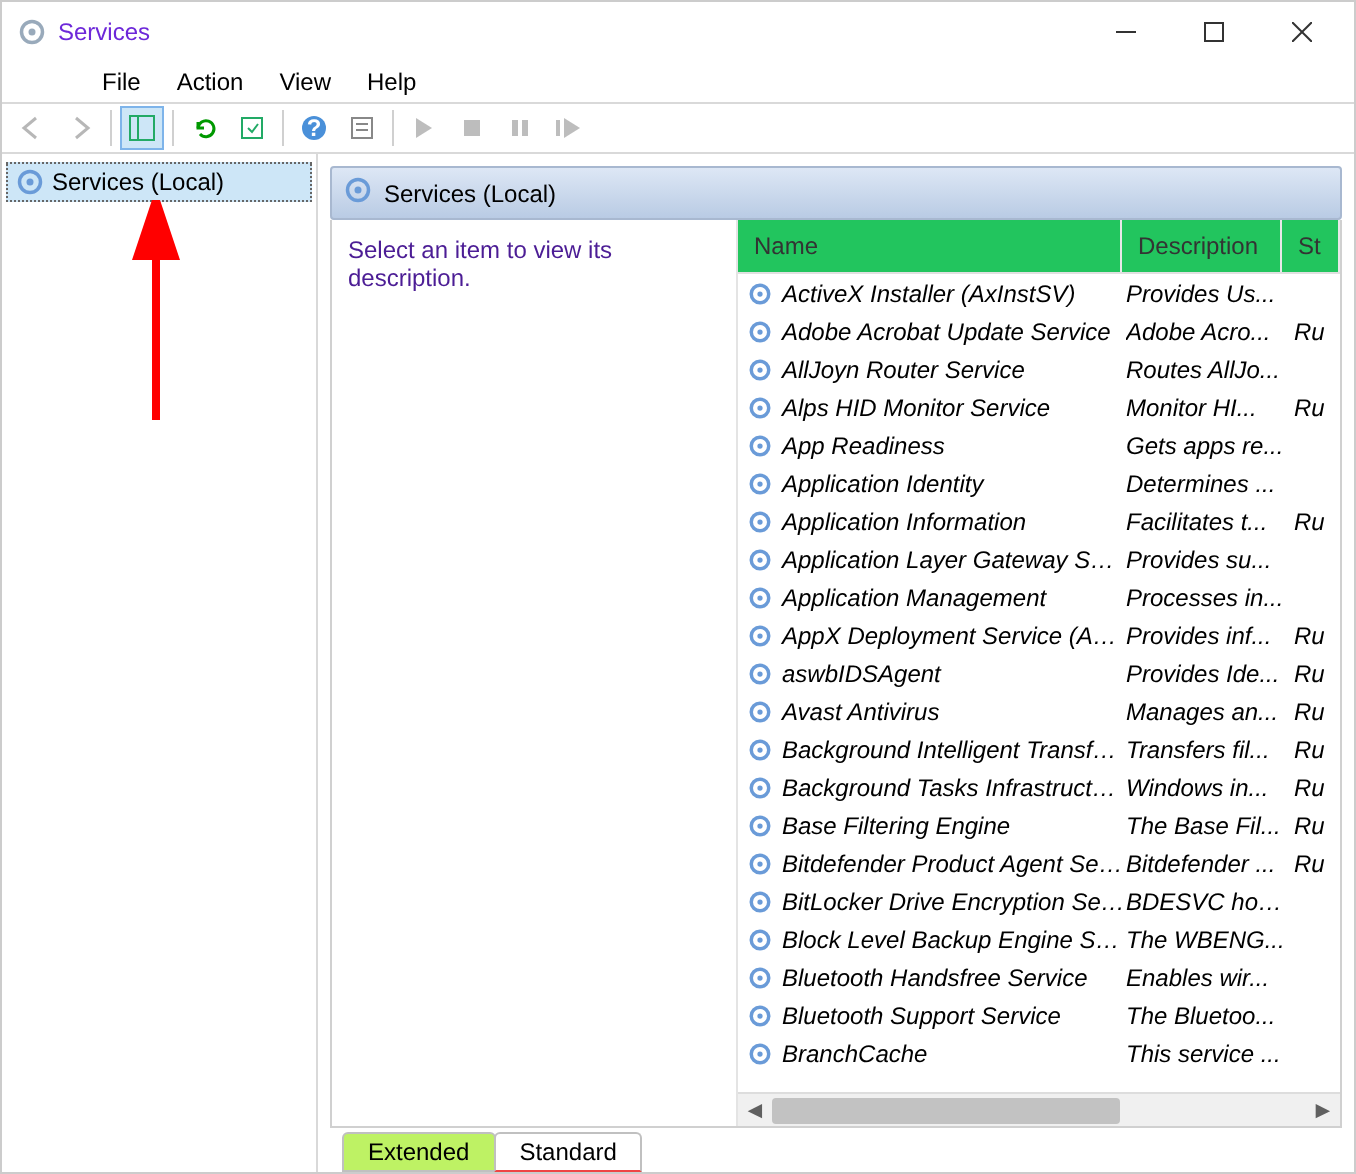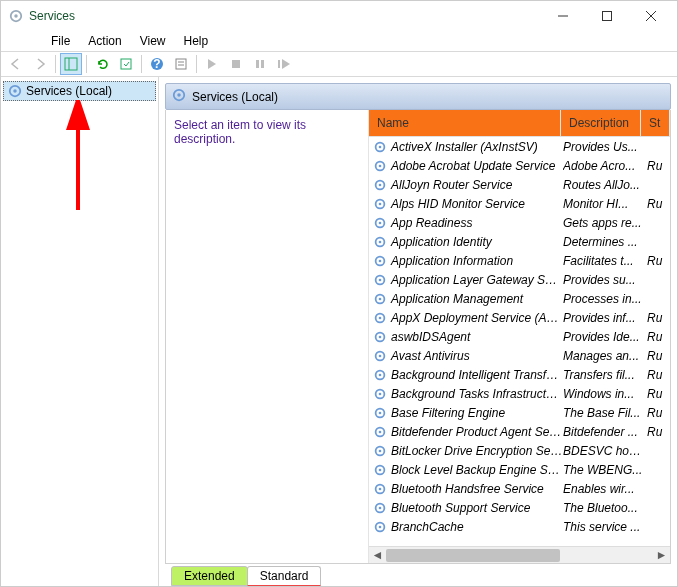--- a/index.html
+++ b/index.html
@@ -1,18 +1,18 @@
 <!DOCTYPE html>
 <html><head>
 <meta charset="utf-8">
 <style>
   * { box-sizing: border-box; margin: 0; padding: 0; font-family: "Segoe UI", Tahoma, sans-serif; font-size: 12px; }
   body { width: 678px; height: 587px; background: #fff; overflow: hidden; position: relative; }
   .window { width: 678px; height: 587px; display: flex; flex-direction: column; border: 1px solid #ccc; }
-  .titlebar { height: 30px; display: flex; align-items: center; padding: 0 4px; color: #14532d; }
+  .titlebar { height: 30px; display: flex; align-items: center; padding: 0 4px; color: #6d28d9; }
   .titlebar .title-icn { margin: 0 6px 0 4px; display: inline-flex; }
   .titlebar .title-txt { flex: 1; }
   .win-controls { display: flex; height: 100%; }
   .win-btn { width: 44px; display: flex; align-items: center; justify-content: center; color: #666; }
   .win-btn svg { display:block; }
   .menubar { height: 20px; display: flex; align-items: center; padding: 0 4px; gap: 2px; margin-left: 38px; }
   .menu-item { padding: 2px 8px; color: #000; }
   .toolbar { height: 26px; display: flex; align-items: center; padding: 2px 4px; border-top: 1px solid #d9d9d9; border-bottom: 1px solid #d9d9d9; gap: 2px; }
   .tb-btn { width: 22px; height: 22px; display: flex; align-items: center; justify-content: center; border: 1px solid transparent; }
   .tb-btn.active { border: 1px solid #7eb4ea; background: #cde6f7; }
@@ -20,21 +20,21 @@
   .tb-sep { width: 1px; height: 18px; background: #d0d0d0; margin: 0 2px; }
   .body-area { flex: 1; display: flex; min-height: 0; }
   .tree-pane { width: 158px; border-right: 1px solid #d9d9d9; padding: 4px 2px; }
   .tree-row { display: flex; align-items: center; gap: 4px; padding: 2px 4px; background: #cde6f7; border: 1px dotted #666; }
   .tree-row .icn { display: inline-flex; }
   .detail-pane { flex: 1; display: flex; flex-direction: column; padding: 6px 6px 0 6px; min-width:0; }
   .detail-header { background: linear-gradient(#dde7f5, #b9cbe4); border: 1px solid #a8b8d0; padding: 4px 6px; display: flex; align-items: center; gap: 6px; border-radius: 2px; }
   .detail-body { flex: 1; display: flex; border: 1px solid #d0d0d0; border-top: none; min-height: 0; }
   .desc-col { width: 202px; padding: 8px; color: #4c1d95; }
   .list-col { flex: 1; display: flex; flex-direction: column; min-width:0; border-left: 1px solid #e4e4e4; }
-  .list-header { display: flex; border-bottom: 1px solid #e0e0e0; background: #f97316; }
+  .list-header { display: flex; border-bottom: 1px solid #e0e0e0; background: #22c55e; }
   .lh { padding: 6px 8px; color: #333; border-right: 1px solid #e8e8e8; white-space: nowrap; overflow:hidden; text-overflow:ellipsis; }
   .lh.name { width: 192px; }
   .lh.desc { width: 80px; }
   .lh.stat { width: 22px; flex:1;}
   .list-rows { flex: 1; overflow: hidden; position:relative; }
   .srv-row { display: flex; align-items: center; height: 19px; font-style: italic; }
   .srv-row .icn { width: 18px; display:inline-flex; justify-content:center; margin-left:2px;}
   .srv-row .nm { width: 174px; padding-left: 2px; white-space: nowrap; overflow: hidden; text-overflow: ellipsis; }
   .srv-row .ds { width: 80px; white-space: nowrap; overflow: hidden; text-overflow: ellipsis; }
   .srv-row .st { flex: 1; white-space: nowrap; overflow: hidden; text-overflow: ellipsis; padding-left:4px;}

